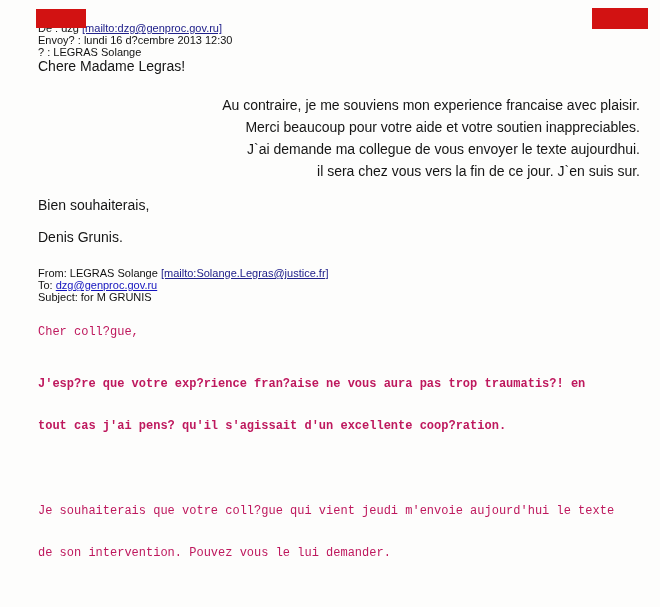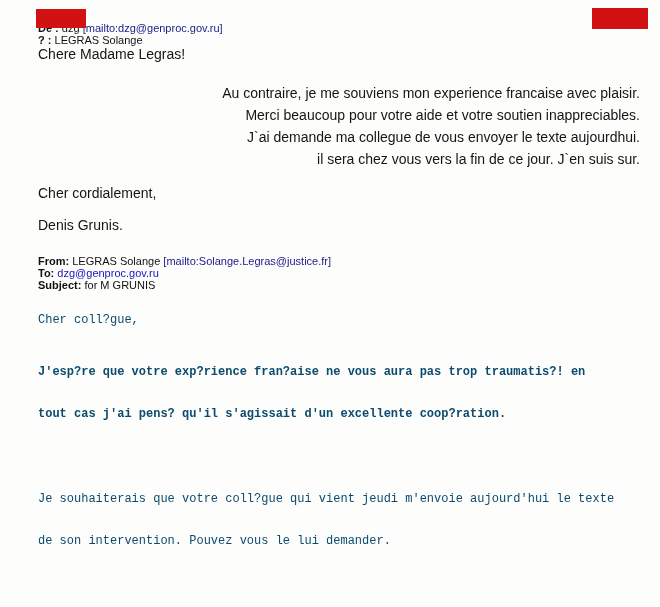--- a/index.html
+++ b/index.html
@@ -14,71 +14,75 @@
     width: 660px; height: 607px;
     background: #fdfdfc;
     padding: 22px 20px 0 38px;
     overflow: hidden;
   }
   .redaction { position: absolute; background: #d21212; }
   .redaction-left  { left: 36px;  top: 9px; width: 50px; height: 19px; }
   .redaction-right { left: 592px; top: 8px; width: 56px; height: 21px; }
 
   .hdr { font-size: 11px; line-height: 12px; color: #111; }
-  .hdr .lbl { font-weight: bold; }
-  .link { color: #1414bf; cursor: pointer; }
+  .hdr .lbl { font-weight: normal; }
+  .link { color: #1414bf; text-decoration: underline; cursor: pointer; }
   .link-dark { color: #20208a; }
 
   .greeting1 { font-size: 14px; }
   .para1 { margin-top: 20px; font-size: 14px; line-height: 22px; text-align: right; }
   .closing1 { margin-top: 15px; font-size: 14px; }
   .sig1 { margin-top: 16px; font-size: 14px; }
 
   .hdr2 { margin-top: 22px; }
 
   .mono {
     font-family: "Liberation Mono", monospace;
     font-size: 12px; line-height: 14px;
     white-space: pre;
-    color: #0c4a6e;
+    color: #be185d;
   }
   .greeting2 { margin-top: 22px; }
   .para2a { margin-top: 10px; font-weight: bold; }
   .para2b { margin-top: 15px; }
 </style>
 </head>
 <body>
 
 <div class="page">
 
   <div class="redaction redaction-left"></div>
   <div class="redaction redaction-right"></div>
 
   <div class="hdr">
     <div class="hdr-line">
       <span class="lbl">De :</span>
       <span>dzg</span>
       <span class="link link-dark">[mailto:dzg@genproc.gov.ru]</span>
     </div>
     <div class="hdr-line">
+      <span class="lbl">Envoy? :</span>
+      <span>lundi 16 d?cembre 2013 12:30</span>
+    </div>
+    <div class="hdr-line">
       <span class="lbl">? :</span>
       <span>LEGRAS Solange</span>
     </div>
   </div>
 
   <div class="greeting1">Chere Madame Legras!</div>
 
   <div class="para1">
     <div>Au contraire, je me souviens mon experience francaise avec plaisir.</div>
     <div>Merci beaucoup pour votre aide et votre soutien inappreciables.</div>
     <div>J`ai demande ma collegue de vous envoyer le texte aujourdhui.</div>
     <div>il sera chez vous vers la fin de ce jour. J`en suis sur.</div>
   </div>
 
-  <div class="closing1">Cher cordialement,</div>
+  <div class="closing1">Bien souhaiterais,</div>
   <div class="sig1">Denis Grunis.</div>
 
   <div class="hdr hdr2">
     <div class="hdr-line">
       <span class="lbl">From:</span>
       <span>LEGRAS Solange</span>
       <span class="link link-dark">[mailto:Solange.Legras@justice.fr]</span>
     </div>
     <div class="hdr-line">
       <span class="lbl">To:</span>

